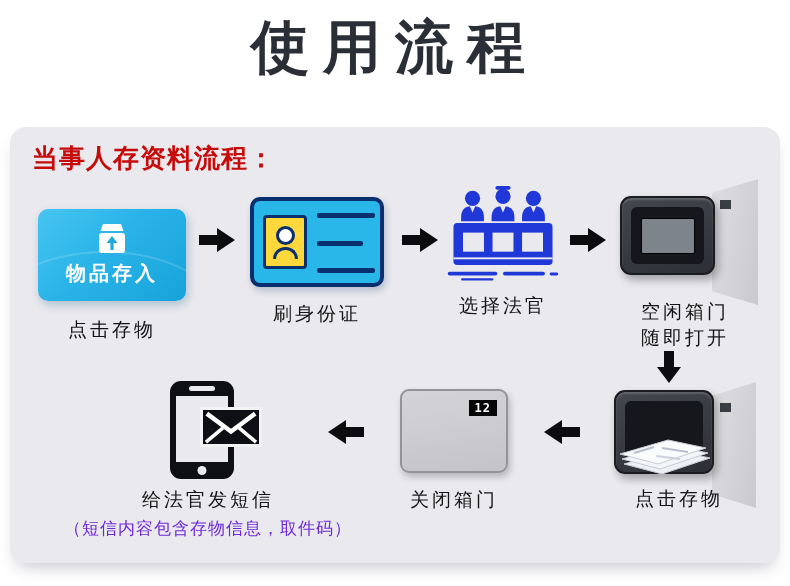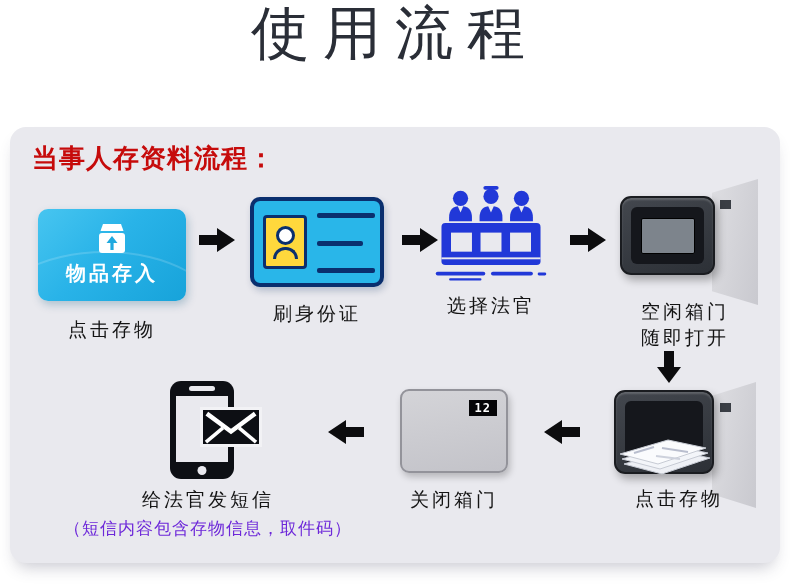--- a/index.html
+++ b/index.html
@@ -2,22 +2,22 @@
 <html><head>
 <meta charset="utf-8">
 <style>
   html,body{margin:0;padding:0;background:#ffffff;}
   body{
     width:790px;height:586px;overflow:hidden;position:relative;
     font-family:"Liberation Sans","DejaVu Sans",sans-serif;
     -webkit-font-smoothing:antialiased;
   }
   .title{
-    margin:0;padding-top:0;height:92px;box-sizing:border-box;
-    text-align:center;font-size:58px;font-weight:400;color:#2a2e37;
+    margin:0;padding-top:14px;height:92px;box-sizing:border-box;
+    text-align:center;font-size:58px;font-weight:700;color:#2a2e37;
     letter-spacing:14px;line-height:1.15;
   }
   .panel{
     position:absolute;left:10px;top:127px;width:770px;height:436px;
     background:#e9e9ee;border-radius:16px;
     box-shadow:0 10px 16px -6px rgba(60,60,90,.28);
   }
   .heading{
     position:absolute;left:22px;top:14px;
     font-size:26px;font-weight:bold;color:#c60b0b;letter-spacing:1px;
@@ -62,21 +62,21 @@
   .photo .head{width:13px;height:13px;border:3px solid #0a2f6e;border-radius:50%;background:#fff;}
   .photo .torso{width:25px;height:12px;border:3px solid #0a2f6e;border-bottom:none;
     border-radius:13px 13px 0 0;box-sizing:border-box;margin-top:2px;}
   .cardlines{flex:1;display:flex;flex-direction:column;justify-content:space-between;height:62px;padding-top:2px;box-sizing:border-box;}
   .cardlines i{display:block;height:5px;border-radius:2px;background:#0a2f6e;}
   .cardlines i:nth-child(1){width:58px;}
   .cardlines i:nth-child(2){width:46px;}
   .cardlines i:nth-child(3){width:58px;}
   .s2 .label{margin-top:14px;}
   
-  .s3{left:416px;top:58px;width:130px;}
+  .s3{left:428px;top:58px;width:130px;}
   .s3 svg{display:block;margin:0 auto;}
   .s3 .label{margin-top:8px;}
   
   .locker-box{
     position:absolute;box-sizing:border-box;border-radius:11px;
     background:linear-gradient(160deg,#43474e,#2c3036);
     border:2px solid #1a1c20;
     box-shadow:3px 5px 9px rgba(0,0,0,.3), inset 0 2px 2px rgba(255,255,255,.18);
   }
   .locker-inner{

